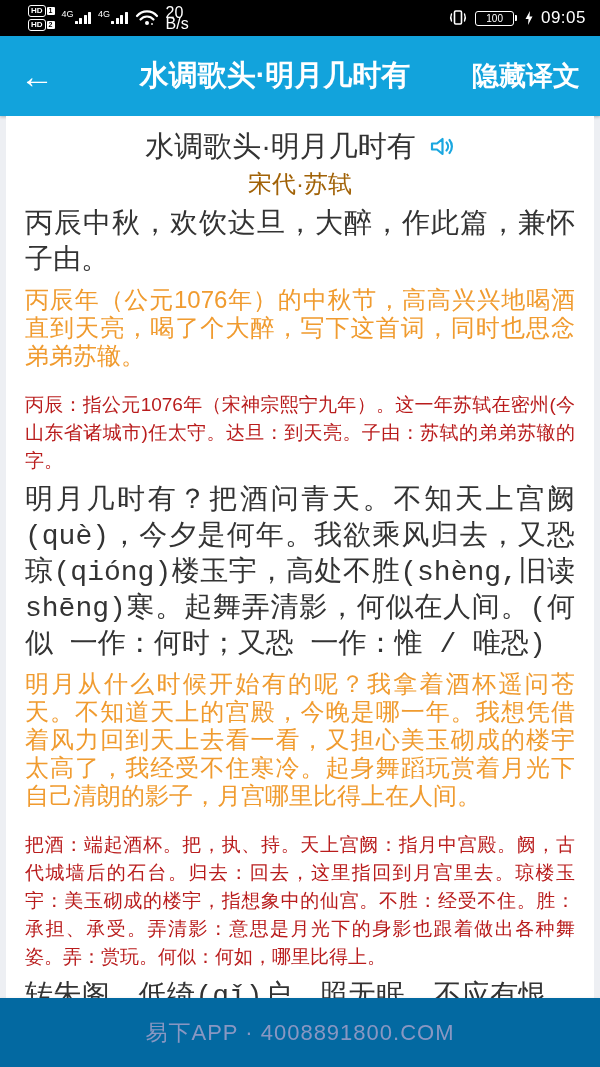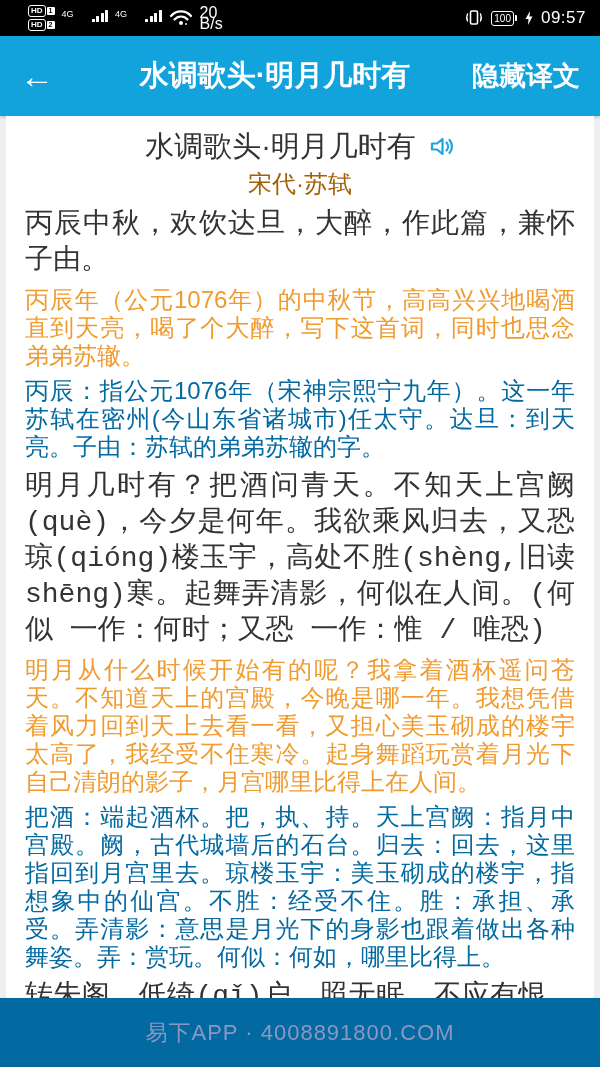--- a/index.html
+++ b/index.html
@@ -11,29 +11,29 @@
   .status-bar {
     height:36px; background:#000; color:#fff;
     display:flex; align-items:center; justify-content:space-between;
     padding:0 14px 0 28px; font-size:11px;
   }
   .sb-left, .sb-right { display:flex; align-items:center; gap:7px; }
   .hd-stack { display:flex; flex-direction:column; gap:2px; }
   .hd-badge { display:flex; align-items:center; }
   .hd-box { border:1px solid #fff; border-radius:3px; font-size:8px; font-weight:bold; padding:0 2px; line-height:10px; }
   .hd-sub { background:#fff; color:#000; font-size:7px; line-height:8px; width:8px; text-align:center; border-radius:1px; margin-left:1px; font-weight:bold; }
-  .sim { display:flex; align-items:flex-start; gap:18px; }
+  .sim { display:flex; align-items:center; gap:1px; }
   .sim-label { font-size:9px; line-height:9px; margin-bottom:8px; }
   .bars { display:flex; align-items:flex-end; gap:1.5px; }
   .bars i { display:block; width:3px; background:#fff; border-radius:0.5px; }
   .bars i:nth-child(1){height:3px;} .bars i:nth-child(2){height:6px;}
   .bars i:nth-child(3){height:9px;} .bars i:nth-child(4){height:12px;}
   .speed { display:flex; flex-direction:column; align-items:flex-start; font-size:16px; line-height:11px; }
   .battery { display:flex; align-items:center; }
-  .battery-body { border:1px solid #fff; border-radius:3px; font-size:10px; line-height:13px; padding:0 2px; letter-spacing:0; }
+  .battery-body { border:1px solid #fff; border-radius:3px; font-size:10px; line-height:13px; padding:0 10px; letter-spacing:0; }
   .battery-nub { width:2px; height:6px; background:#fff; border-radius:0 1px 1px 0; margin-left:1px; }
   .sb-time { font-size:17px; letter-spacing:0.5px; }
 
   
   .header {
     height:80px; background:#12a3dc; color:#fff;
     display:flex; align-items:center; padding:0 20px;
     box-shadow:0 1px 3px rgba(0,0,0,0.25);
   }
   .back { font-size:34px; line-height:34px; width:70px; cursor:pointer; }
@@ -45,21 +45,21 @@
     position:absolute; top:116px; left:6px; right:6px; bottom:0;
     background:#fff; padding:10px 19px 0 19px; overflow:hidden;
   }
   .ptitle-row { display:flex; align-items:center; justify-content:center; gap:12px; margin-top:2px; }
   .ptitle { font-size:29px; color:#333; line-height:36px; }
   .speaker { width:27px; height:27px; cursor:pointer; }
   .author { text-align:center; font-size:24px; line-height:30px; color:#a16207; margin-top:5px; }
   p { text-align:justify; }
   .t-black  { font-size:28px; line-height:36px; color:#333; margin-top:8px;font-family:Liberation Mono, monospace; }
   .t-orange { font-size:24px; line-height:28px; color:#f09b2f; margin-top:7px; }
-  .t-green  { font-size:24px; line-height:28px; color:#0369a1; margin-top:7px; }
+  .t-green  { font-size:19px; line-height:28px; color:#b91c1c; margin-top:21px; }
 
   
   .footer {
     position:absolute; left:0; right:0; top:998px; height:69px;
     background:#0369a1; display:flex; align-items:center; justify-content:center;
     box-shadow:0 -1px 2px rgba(0,0,0,0.04);
   }
   .watermark { font-size:22px; color:rgba(248,190,222,0.55); letter-spacing:1px; }
 </style>
 </head>
@@ -120,21 +120,21 @@
       </span>
       <span class="battery">
         <span class="battery-body">100</span>
         <span class="battery-nub"></span>
       </span>
       <span style="display:inline-flex;">
         <svg width="10" height="16" viewBox="0 0 10 16">
           <path d="M6 1 L1.5 9 L4.5 9 L4 15 L8.5 6.5 L5.5 6.5 Z" fill="#fff"></path>
         </svg>
       </span>
-      <span class="sb-time">09:57</span>
+      <span class="sb-time">09:05</span>
     </div>
   </div>
 
   <div class="header">
     <span class="back">←</span>
     <span class="htitle">水调歌头·明月几时有</span>
     <span class="haction">隐藏译文</span>
   </div>
 
   <div class="content">

